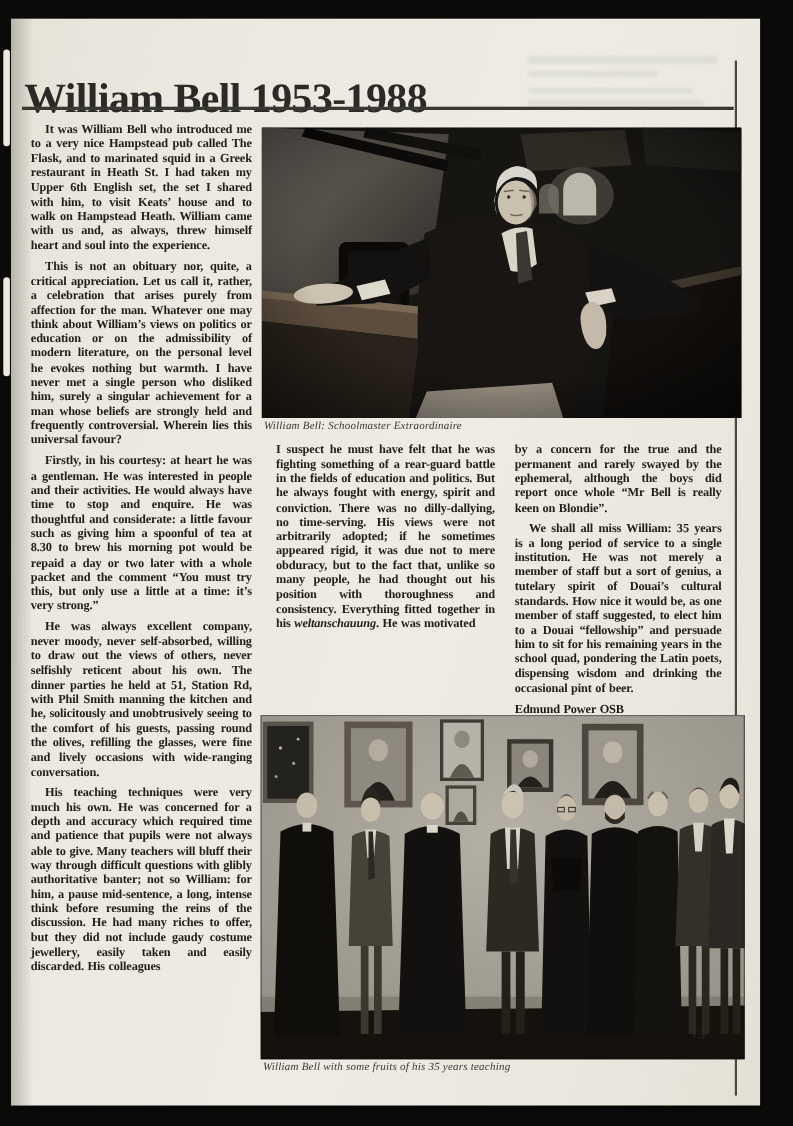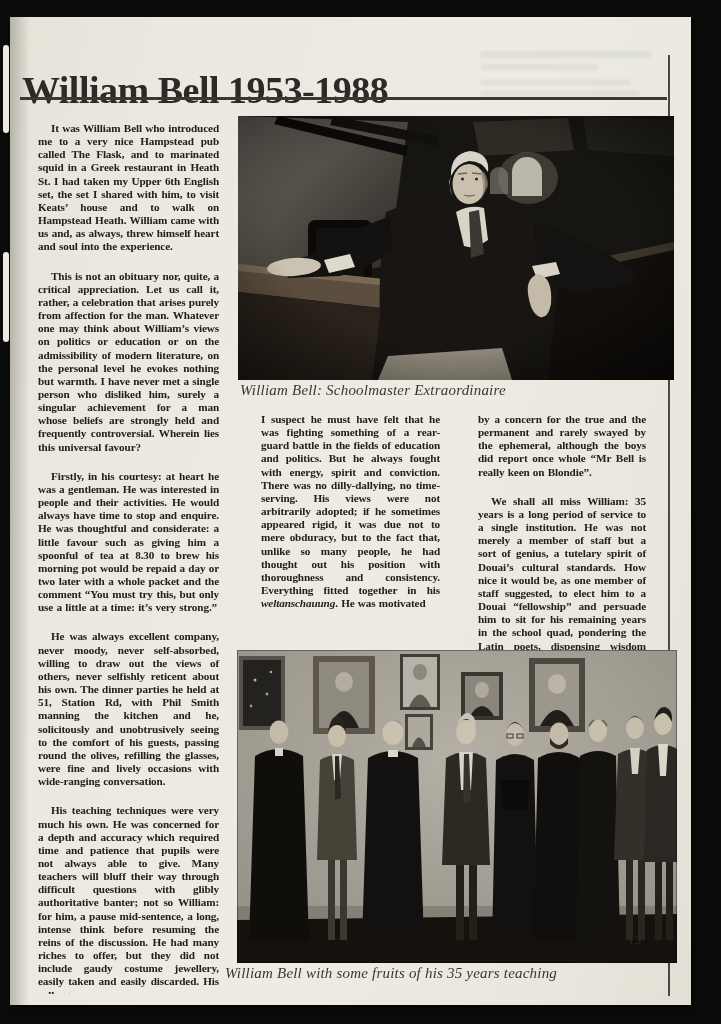--- a/index.html
+++ b/index.html
@@ -30,28 +30,28 @@
   }
   .title-rule{position:absolute;left:10px;top:80px;width:647px;height:2.5px;background:#3a3833;}
   .v-rule{position:absolute;left:658px;top:38px;width:1.5px;height:941px;background:#4a4842;}
 
   .col{
     position:absolute;
     font-size:11.2px;line-height:13.15px;font-weight:700;
     color:#232019;text-align:justify;letter-spacing:-.12px;word-spacing:.6px;
     overflow:hidden;
   }
-  .col p{margin:16px;text-indent:13px;}
+  .col p{margin:6px;text-indent:13px;}
   .col.cont p:first-child{text-indent:0;}
   .byline{margin:0;font-weight:700;color:#1c1913;}
 
   .photo{position:absolute;background:#111;}
   .photo svg{display:block;}
   .caption{
-    position:absolute;font-style:italic;font-size:15px;color:#3a372f;
+    position:absolute;font-style:italic;font-size:10px;color:#3a372f;
     letter-spacing:.2px;white-space:nowrap;
   }
   .page-number{
     position:absolute;left:618px;top:916px;width:24px;text-align:left;
     font-size:12px;color:#2e2b25;letter-spacing:1px;
   }
 </style>
 </head>
 <body>
 
@@ -278,19 +278,19 @@
             <rect x="-8" y="212" width="7" height="78" fill="#232019"></rect>
             <rect x="3" y="212" width="7" height="78" fill="#232019"></rect>
             <path d="M-5,94 L5,94 L3,126 L-3,126 Z" fill="#dcd7cb"></path>
             <ellipse cx="0" cy="74" rx="9" ry="11" fill="#cac0ae"></ellipse>
             <path d="M-9,70 Q-5,56 2,57 Q10,59 9,72 Q4,62 0,63 Q-5,64 -9,70 Z" fill="#211e19"></path>
           </g>
       </g>
       <rect width="440" height="313" fill="none" stroke="rgba(0,0,0,0.35)" stroke-width="2"></rect>
     </svg>
   </div>
-  <div class="caption" style="left:215px;top:948px;">William Bell with some fruits of his 35 years teaching</div>
+  <div class="caption" style="left:229px;top:948px;">William Bell with some fruits of his 35 years teaching</div>
 
   <div class="page-number">13</div>
 </div>
 
 <div class="edge-sliver" style="left:3px;top:45px;height:88px;"></div>
 <div class="edge-sliver" style="left:3px;top:252px;height:90px;"></div>
 
 </body></html>

